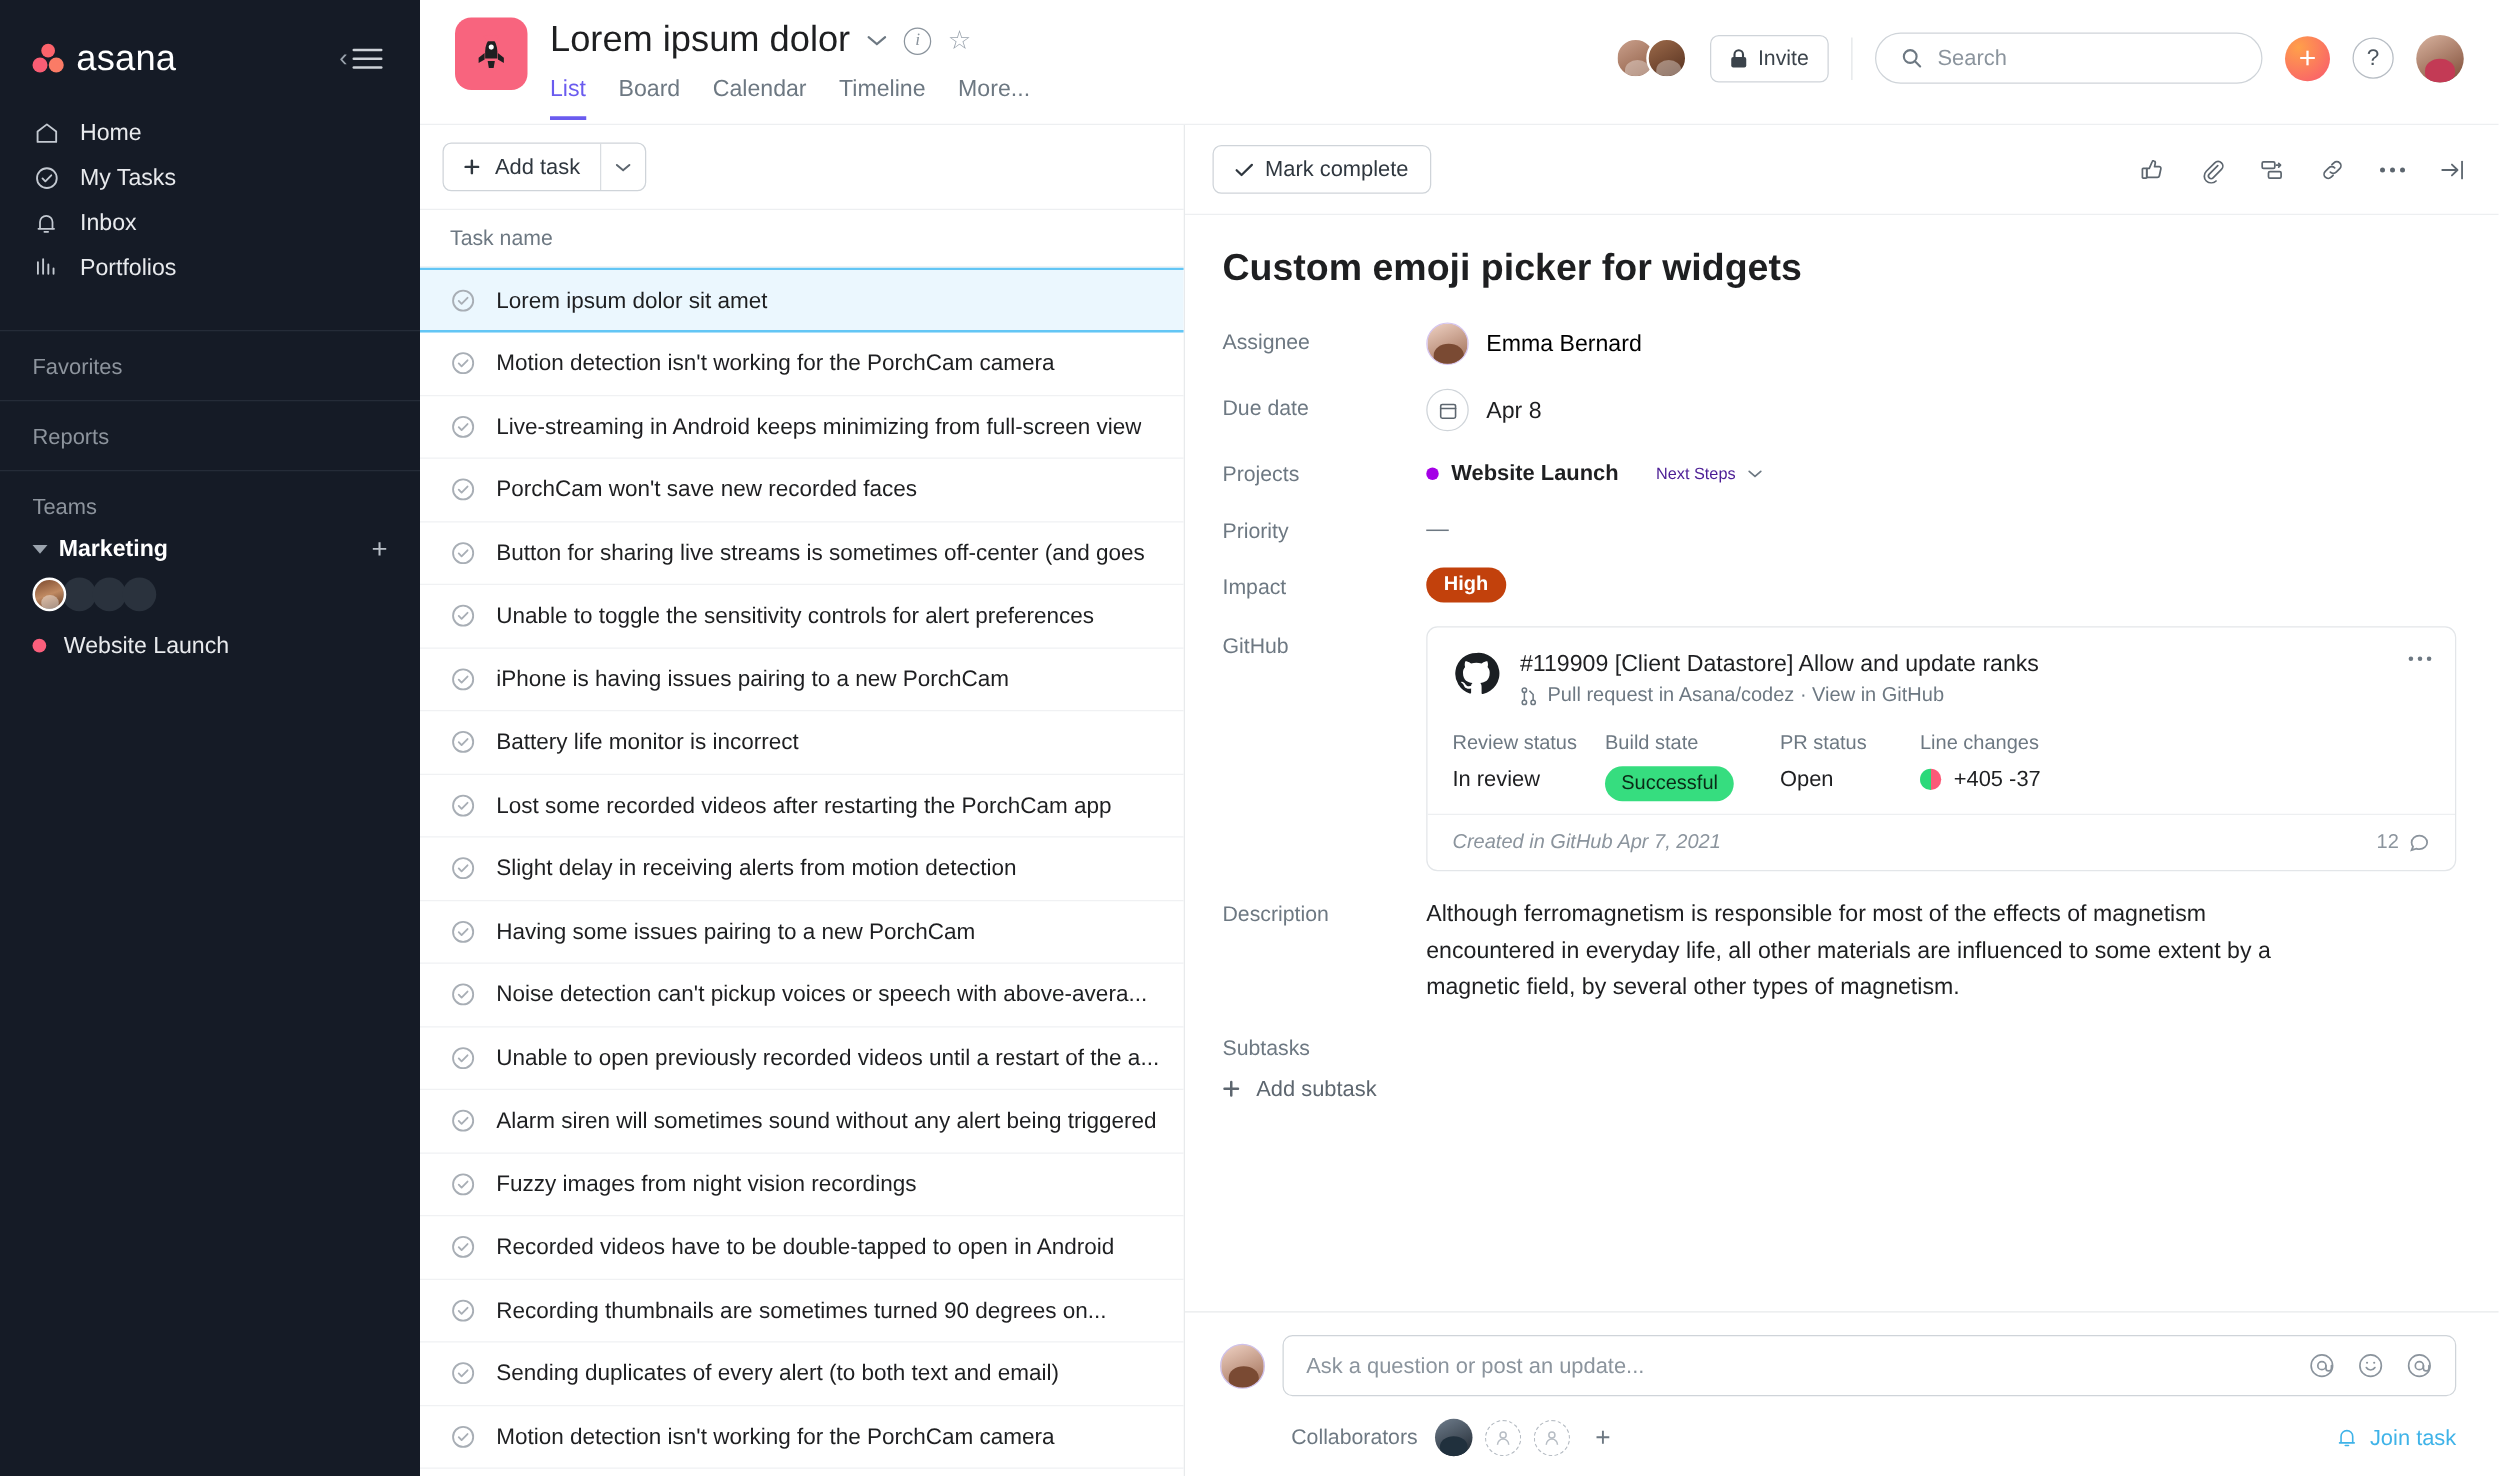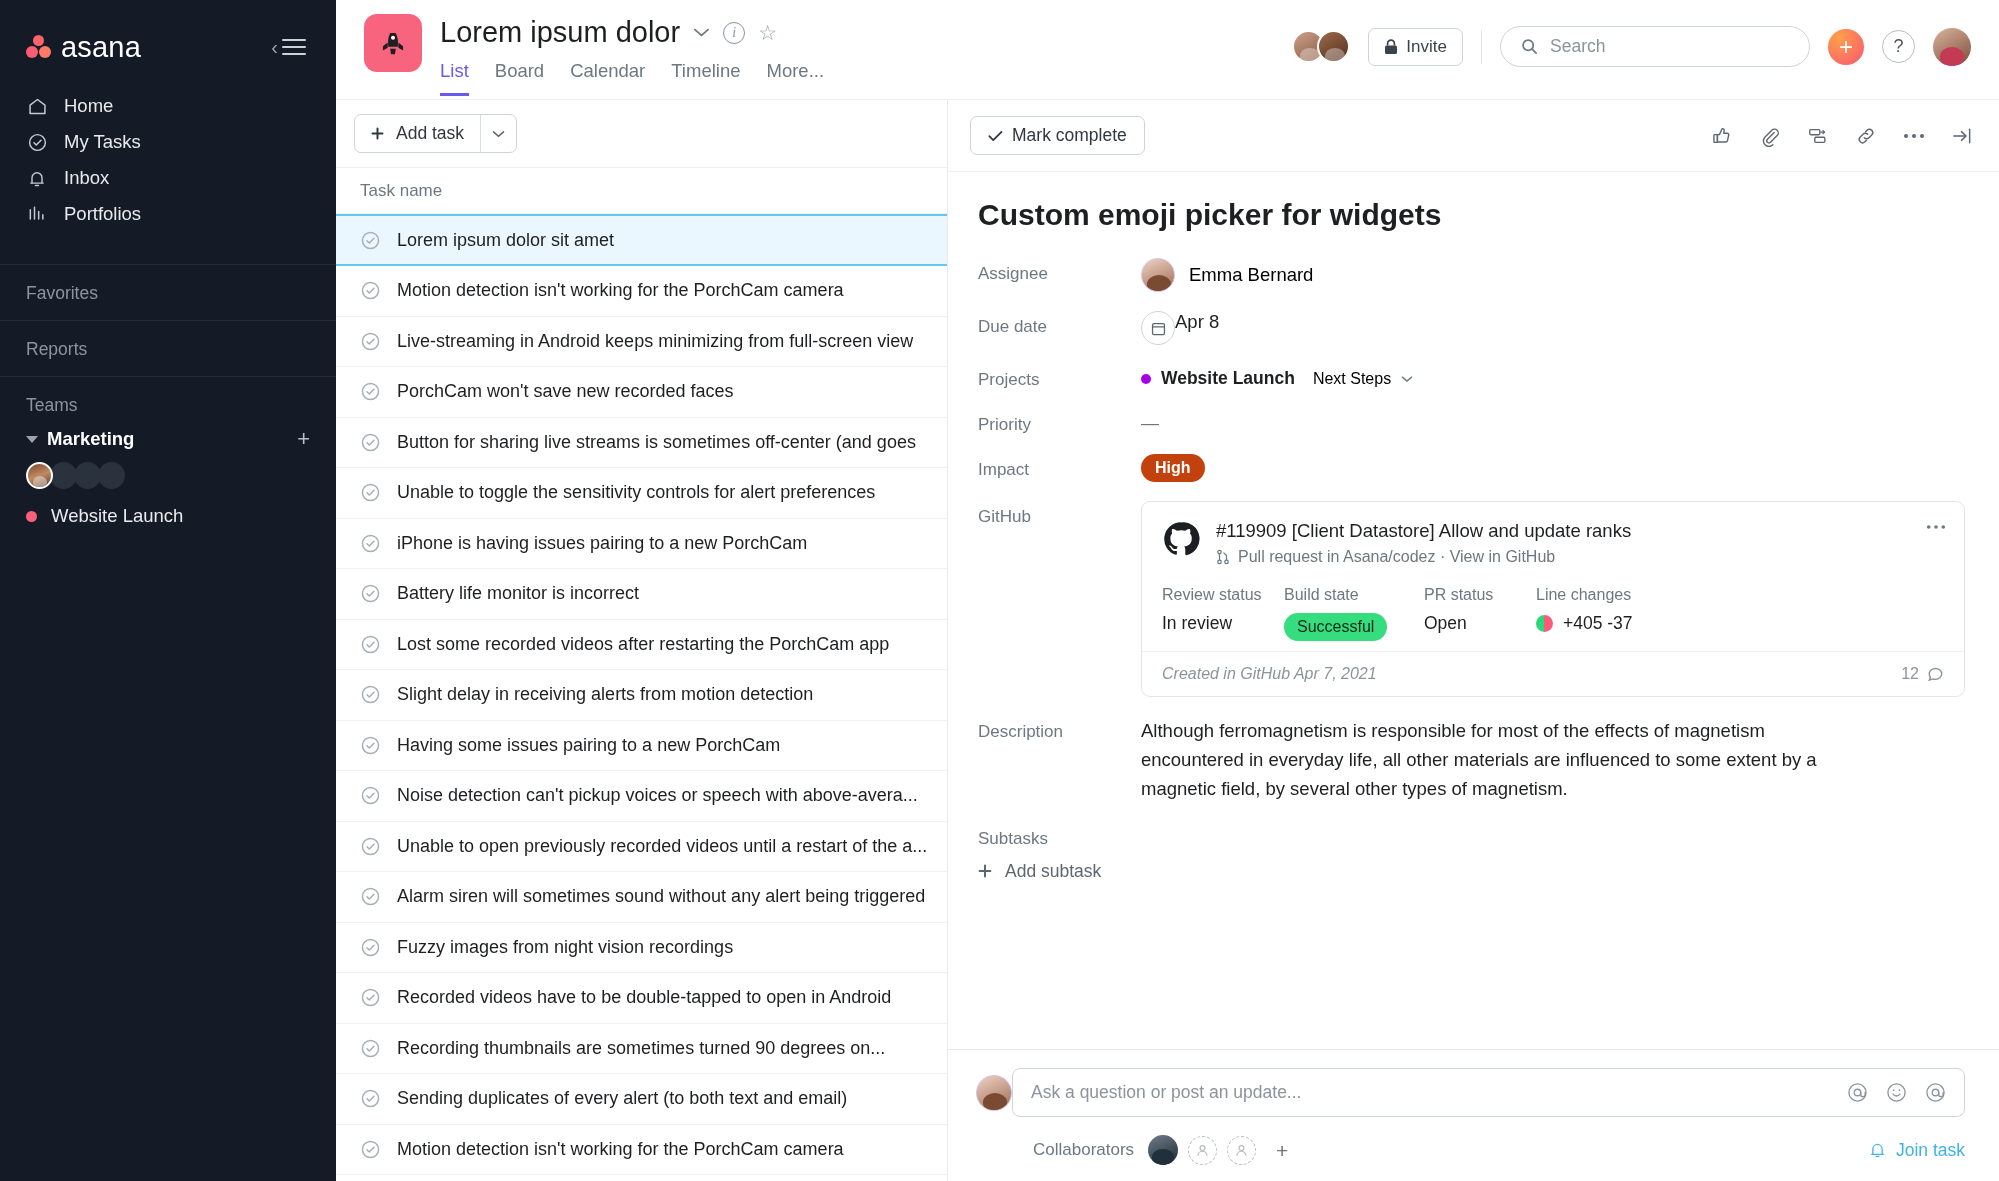--- a/index.html
+++ b/index.html
@@ -150,28 +150,28 @@
 
   .field { display:flex; align-items:flex-start; margin-bottom: 19px; }
   .field .flabel { width: 163px; flex:0 0 163px; font-size:17px; color:#6d7882; padding-top:6px; }
   .field .fval { flex:1; min-width:0; }
   .assignee { display:flex; align-items:center; gap:14px; }
   .as-av { width:34px;height:34px;border-radius:50%;overflow:hidden;position:relative;
            background: linear-gradient(155deg,#efd2c4,#9d6a52); border:1px solid #d5c5f0;}
   .as-av::after{content:"";position:absolute;left:5px;top:16px;width:24px;height:18px;
                 border-radius:50% 50% 40% 40%;background:#7a4a33;}
   .as-name { font-size:18.5px; color:#000000; }
-  .duedate { display:flex; align-items:flex-start; }
+  .duedate { display:flex; align-items:center; gap:14px; }
   .cal-circ { width:34px;height:34px;border-radius:50%;border:1.4px solid #cfd4d9;
               display:flex;align-items:center;justify-content:center;color:#5d666f;}
   .due-txt { font-size:18.5px; color:#1e1f21; }
   .projects { display:flex; align-items:center; gap:10px; padding-top:4px;}
   .pj-dot { width:10px;height:10px;border-radius:50%;background:#a400e6;flex:0 0 10px;}
   .pj-name { font-size:17.5px;color:#1e1f21;font-weight:700; }
-  .pj-section { font-size:16px;color:#000000; margin-left:8px; }
+  .pj-section { font-size:13px;color:#4c1d95; margin-left:20px; }
   .dash { font-size:18px;color:#6d7882;padding-top:4px;display:inline-block;}
   .pill { display:inline-block; padding:5px 14px; border-radius:14px; font-size:16px;
           font-weight:700; }
   .pill-high { background:#c2410c; color:#fff; }
 
   .gh-card { border:1px solid #e3e6e9; border-radius:9px; background:#fff; }
   .gh-top { display:flex; align-items:flex-start; gap:16px; padding:18px 18px 14px 20px; }
   .gh-logo { width:38px;height:38px;flex:0 0 38px; }
   .gh-main { flex:1; min-width:0; }
   .gh-title { font-size:18.5px; color:#1e1f21; margin-bottom:6px; }
@@ -190,21 +190,21 @@
   .gh-foot { display:flex; align-items:center; justify-content:space-between;
              border-top:1px solid #edeff1; padding:13px 20px; }
   .gh-foot .cre { font-size:16px;color:#8b949d;font-style:italic; }
   .gh-foot .cmt { display:flex;align-items:center;gap:8px;font-size:16px;color:#8b949d; }
 
   .desc-txt { font-size:18.5px; color:#1e1f21; line-height:1.58; max-width: 680px; }
   .add-subtask { display:flex;align-items:center;gap:13px;font-size:17.5px;color:#5d666f;
                  cursor:pointer; padding-top:2px;}
 
   .comment-area { border-top:1px solid #e8eaec; padding: 18px 34px 16px 28px; }
-  .crow { display:flex; align-items:center; }
+  .crow { display:flex; align-items:center; gap:14px; }
   .c-av { width:36px;height:36px;border-radius:50%;overflow:hidden;position:relative;
           background: linear-gradient(155deg,#efd2c4,#9d6a52); border:1px solid #cfc1ea; flex:0 0 36px;}
   .c-av::after{content:"";position:absolute;left:6px;top:17px;width:24px;height:18px;
                border-radius:50% 50% 40% 40%;background:#7a4a33;}
   .c-input { flex:1; display:flex; align-items:center; justify-content:space-between;
              border:1px solid #cfd4d9; border-radius:8px; padding: 13px 18px; cursor:text;}
   .c-input .ph { font-size:17.5px; color:#8b949d; }
   .c-icons { display:flex; gap:18px; color:#8b949d; }
   .collab-row { display:flex; align-items:center; justify-content:space-between;
                 padding: 18px 0 0 57px; }

